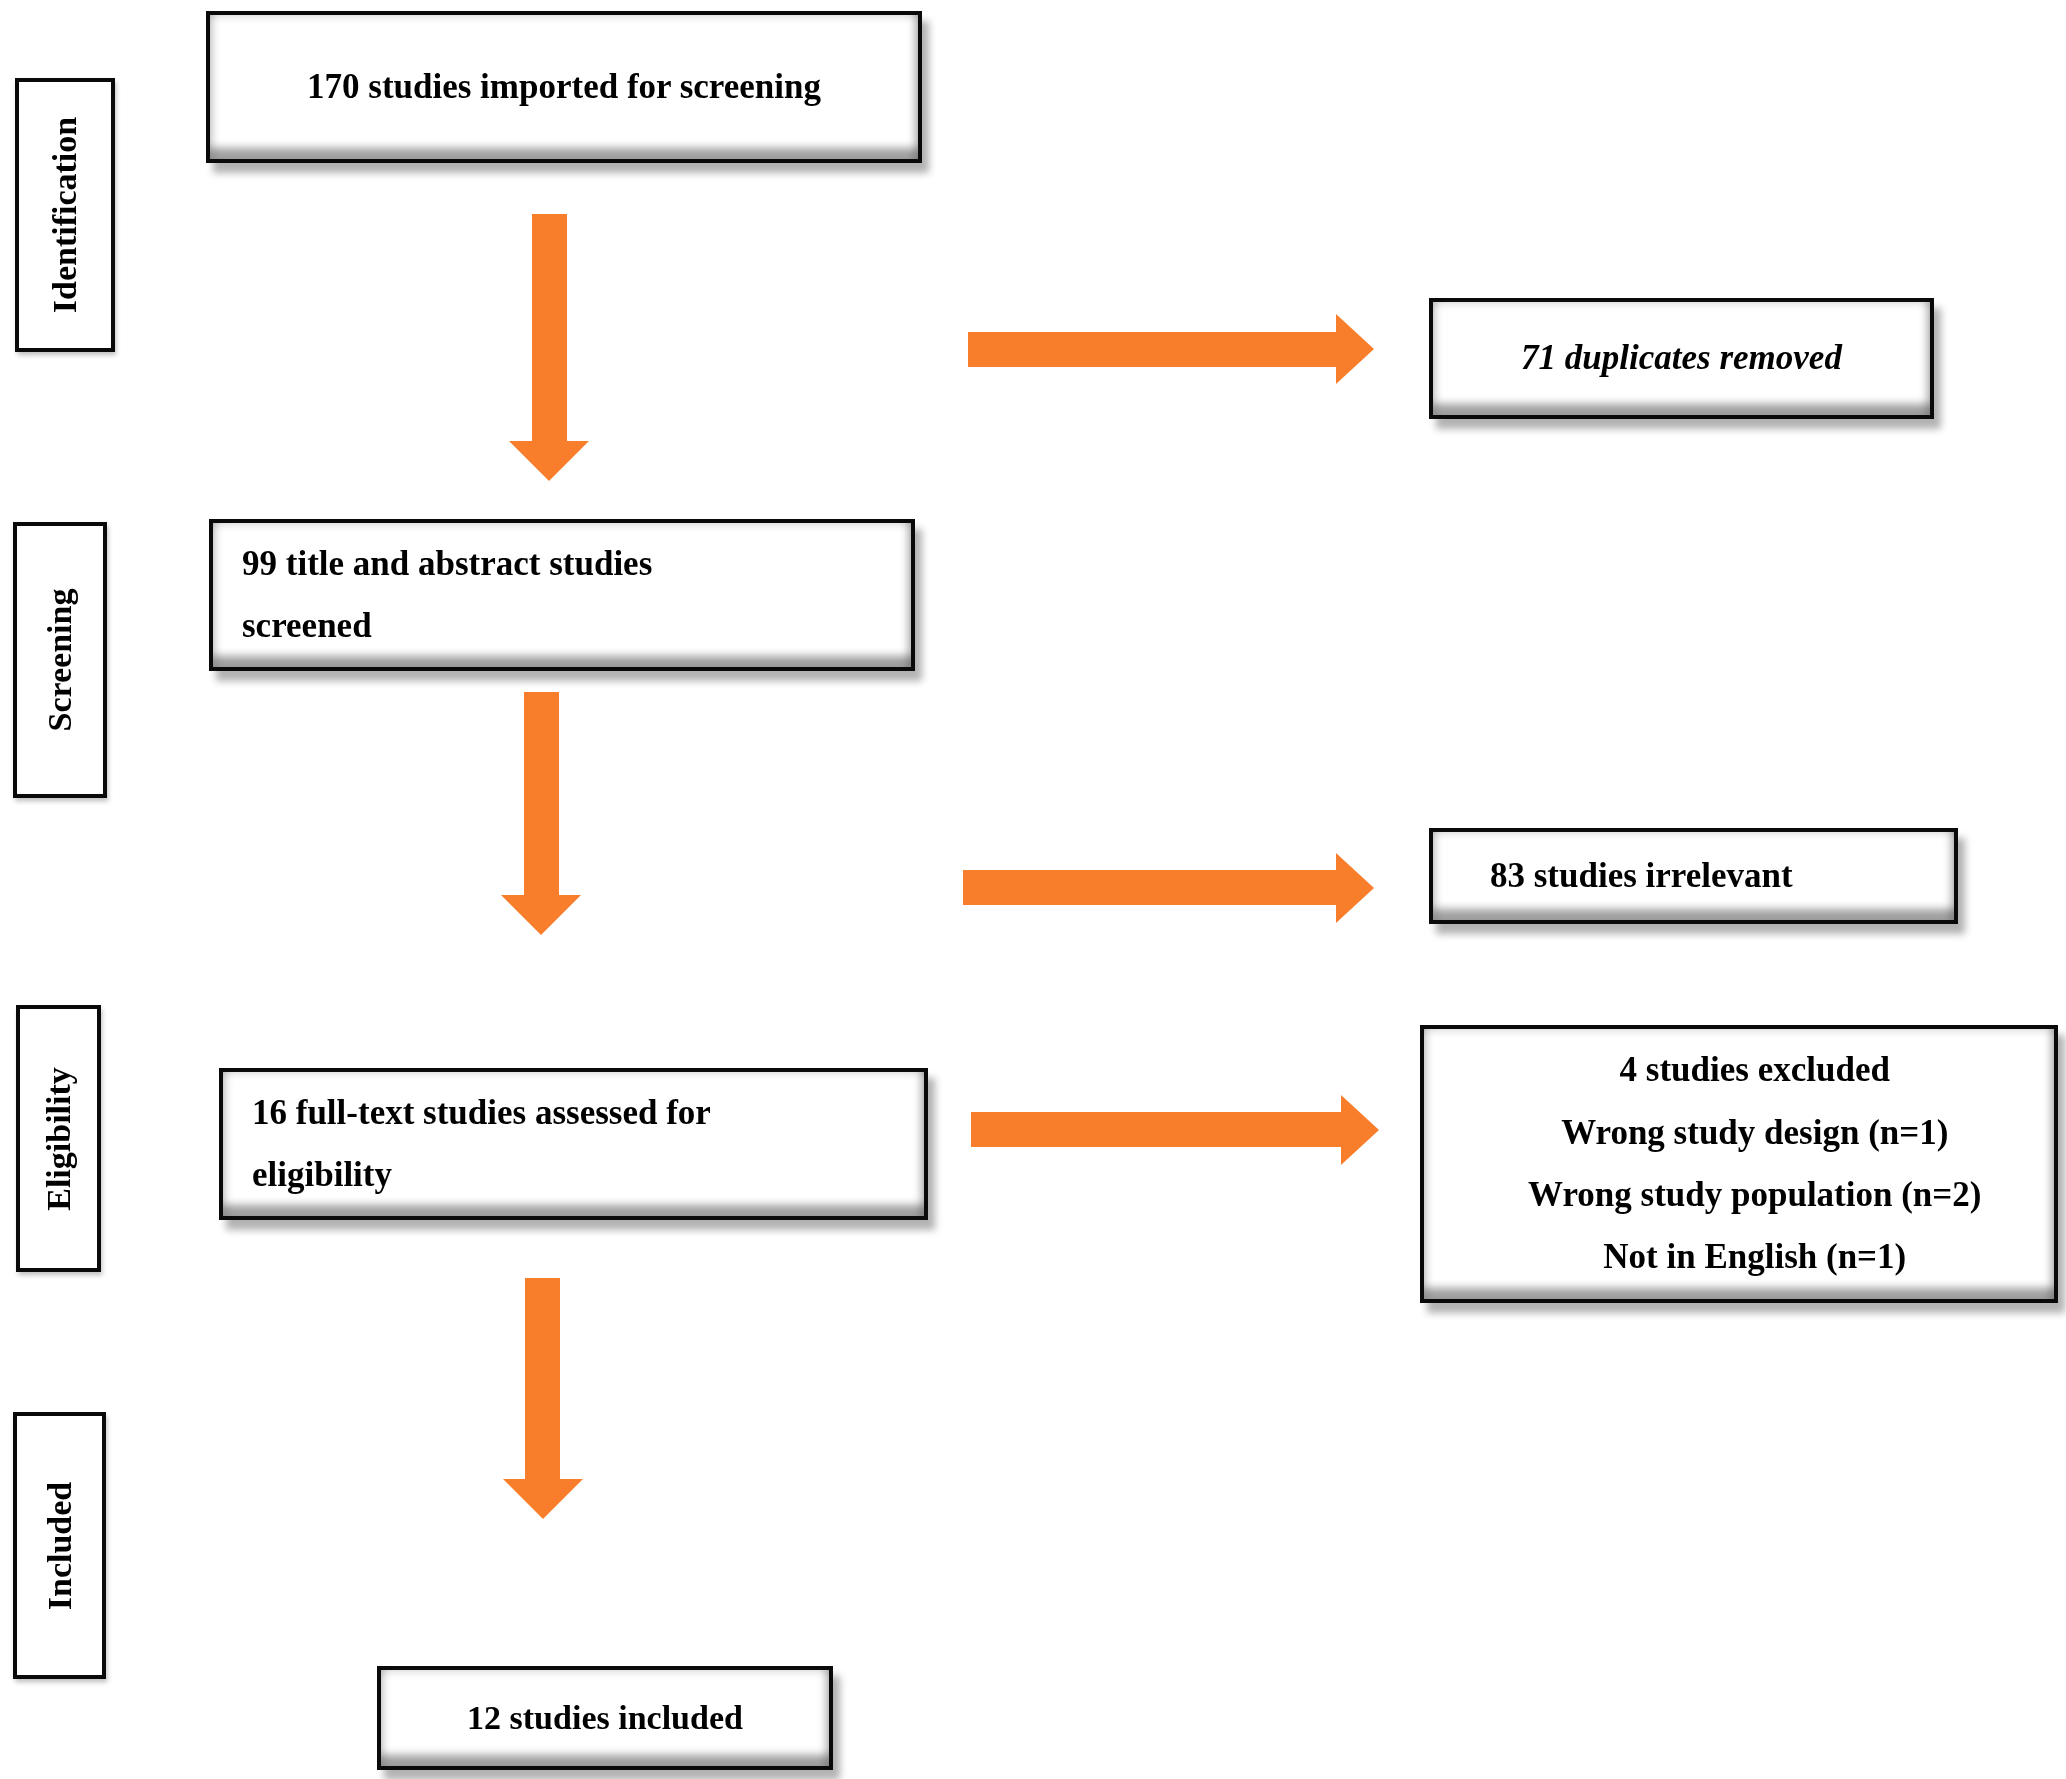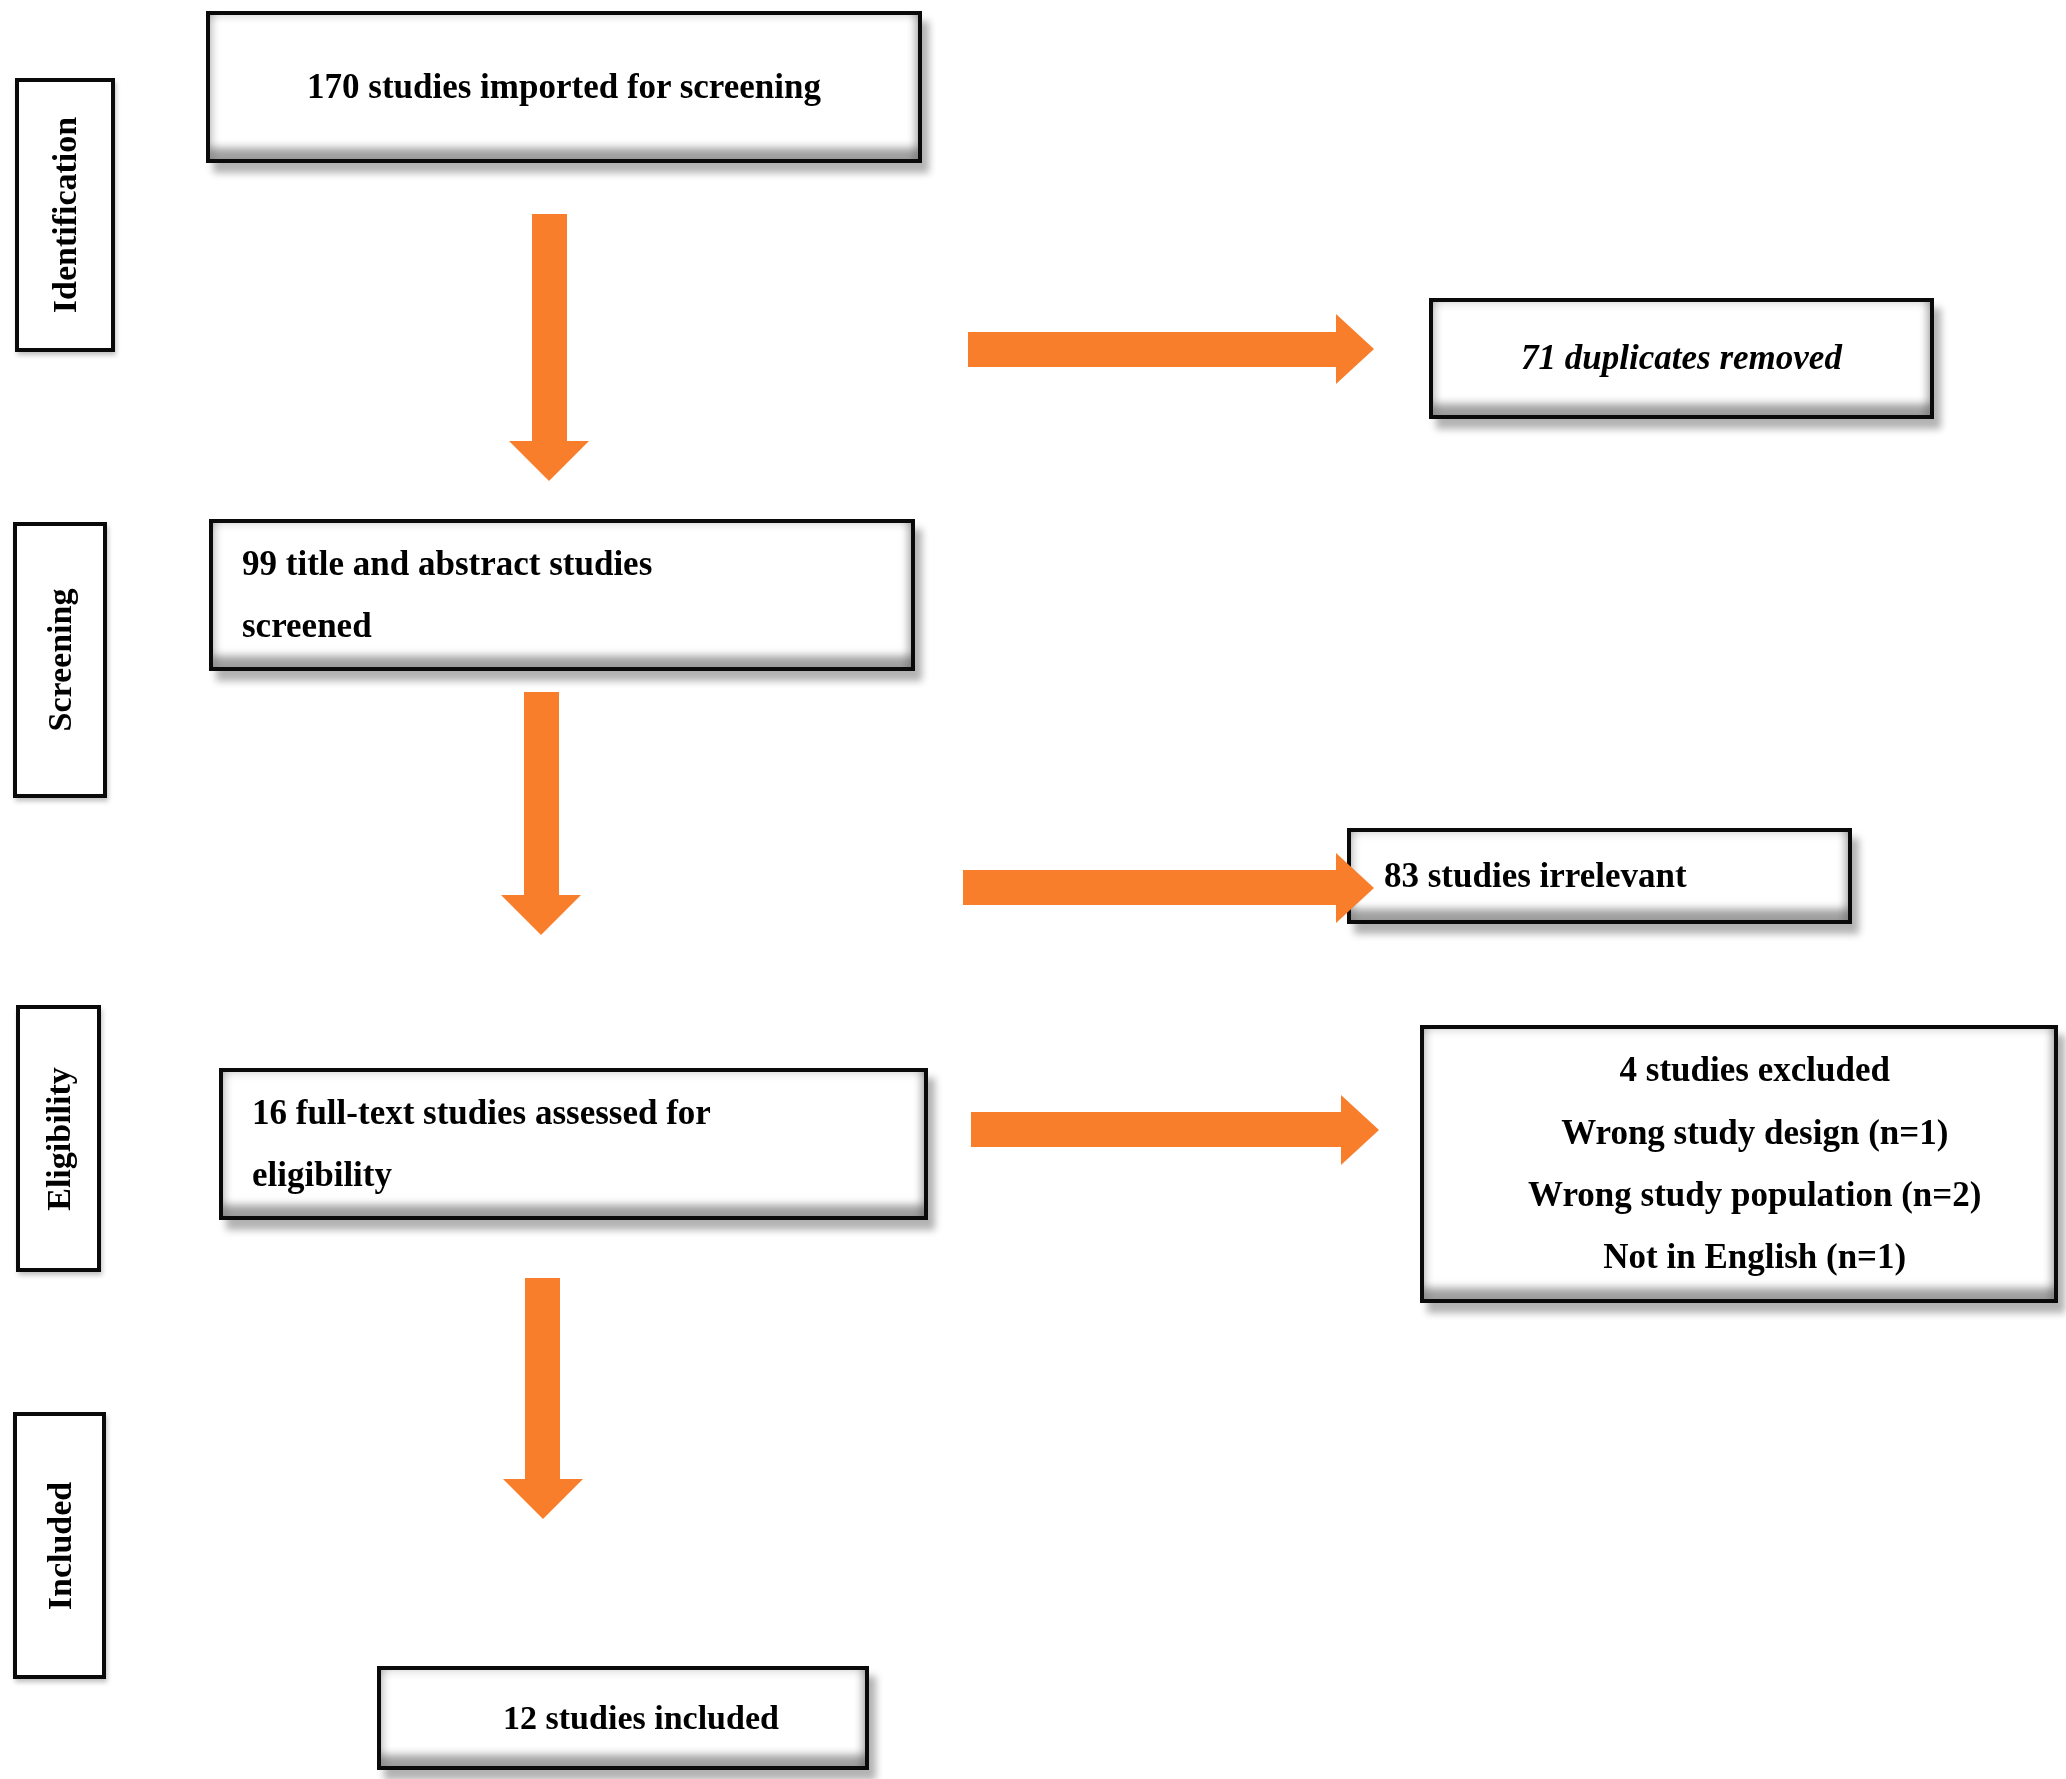--- a/index.html
+++ b/index.html
@@ -55,24 +55,24 @@
     line-height:1.78;
   }
   .box3d .line{white-space:nowrap;}
   .align-center{align-items:center;text-align:right;}
   .align-left{align-items:flex-start;text-align:left;}
 
   #flow-imported {left:206px;top:11px;  width:708px;height:144px;}
   #flow-screened {left:209px;top:519px; width:698px;height:144px;padding-left:0;}
   #flow-screened .line, #flow-fulltext .line{margin-left:29px;font-family:Liberation Serif, serif;}
   #flow-fulltext {left:219px;top:1068px;width:701px;height:144px;}
-  #flow-included {left:377px;top:1666px;width:448px; height:96px;font-size:34px;padding-left:36px;}
+  #flow-included {left:377px;top:1666px;width:448px; height:96px;font-size:34px;}
 
   #side-duplicates{left:1429px;top:298px; width:497px;height:113px;font-style:italic;}
-  #side-irrelevant{left:1347px;top:828px;width:497px;height:88px;}
+  #side-irrelevant{left:1429px;top:828px;width:497px;height:88px;padding-left:24px;}
   #side-irrelevant .line{margin-left:33px;}
   #side-excluded {left:1420px;top:1025px;width:630px;height:270px;align-items:center;}
   #side-excluded .line{margin-left:31.5px;}
 
   
   .shaft{position:absolute;background:var(--arrow);}
   .head-down{
     position:absolute;width:0;height:0;
     border-left:40px solid transparent;
     border-right:40px solid transparent;

